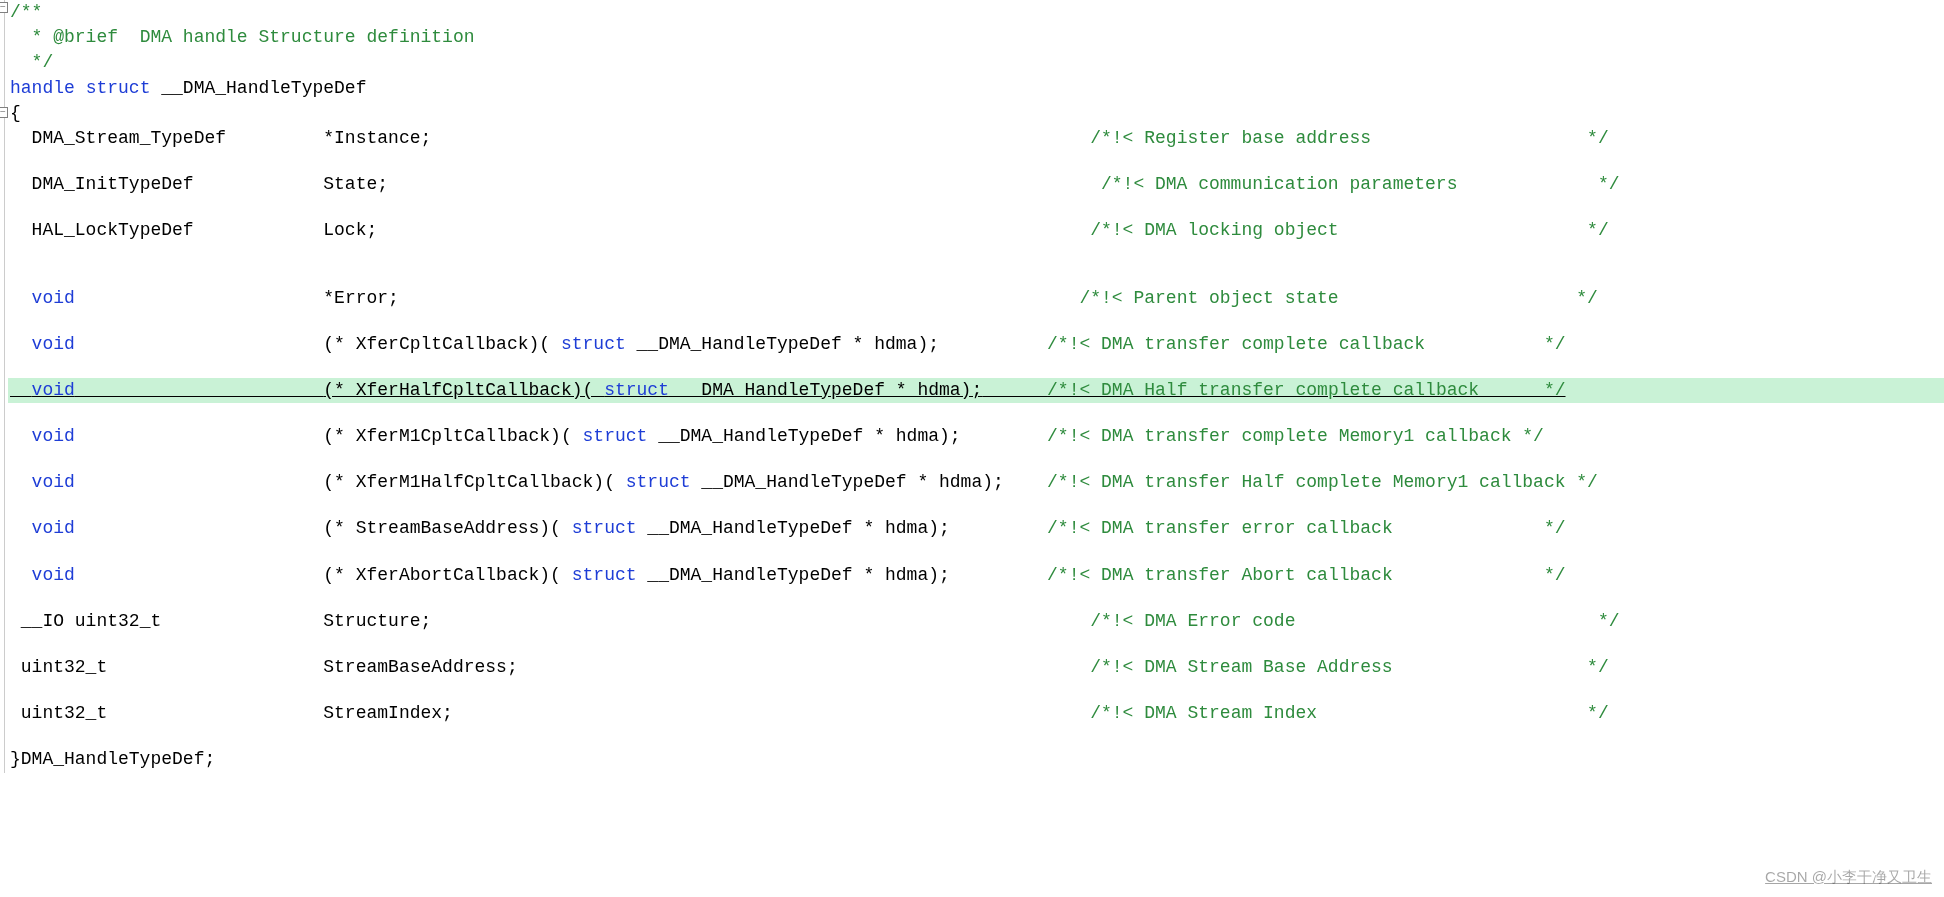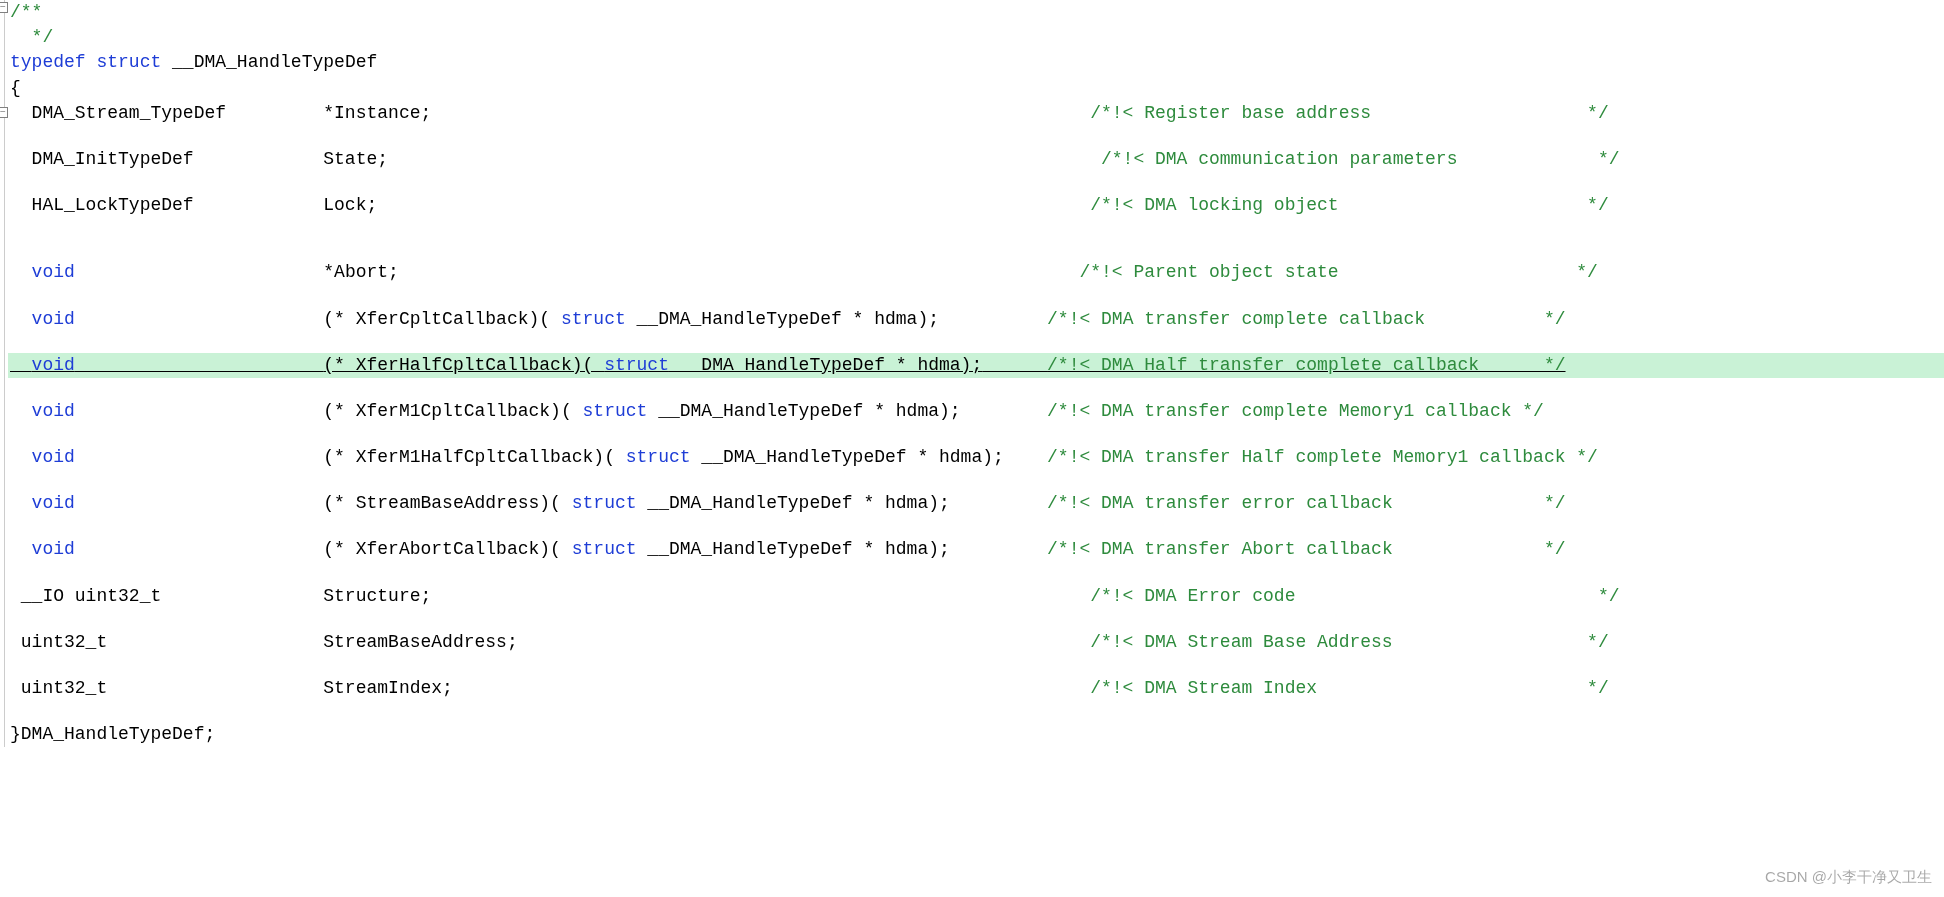--- a/index.html
+++ b/index.html
@@ -47,46 +47,48 @@
   .kw { color: #1e3dd6; }
   .cmt { color: #2e8b3d; }
   .watermark {
     position: fixed;
     right: 12px;
     bottom: 10px;
     color: rgba(0,0,0,0.35);
     font-family: "Microsoft YaHei", "PingFang SC", sans-serif;
     font-size: 15px;
     pointer-events: none;
+    text-decoration: underline;
   }
 </style>
 </head>
 <body>
 
 <div class="editor">
   <div class="gutter-line"></div>
 
   <div class="fold-marker" style="top:2px">−</div>
   <div class="line"><span class="cmt">/**</span></div>
+  <div class="line"><span class="cmt">  * @brief</span><span class="cmt">  DMA handle Structure definition</span></div>
   <div class="line"><span class="cmt">  */</span></div>
 
-  <div class="line"><span class="kw">typedef</span><span> </span><span class="kw">struct</span><span> __DMA_HandleTypeDef</span></div>
+  <div class="line"><span class="kw">handle</span><span> </span><span class="kw">struct</span><span> __DMA_HandleTypeDef</span></div>
 
   <div class="fold-marker" style="top:107px">−</div>
   <div class="line"><span>{</span></div>
 
   <div id="members-container">
       <div class="line"><span>  </span><span>DMA_Stream_TypeDef         </span><span>*Instance;</span><span>                                                             </span><span class="cmt">/*!&lt; Register base address                    */</span></div>
       <div class="line gap"></div>
       <div class="line"><span>  </span><span>DMA_InitTypeDef            </span><span>State;</span><span>                                                                  </span><span class="cmt">/*!&lt; DMA communication parameters             */</span></div>
       <div class="line gap"></div>
       <div class="line"><span>  </span><span>HAL_LockTypeDef            </span><span>Lock;</span><span>                                                                  </span><span class="cmt">/*!&lt; DMA locking object                       */</span></div>
       <div class="line gap"></div>
       <div class="line gap"></div>
-      <div class="line"><span>  </span><span class="kw">void</span><span>                       </span><span>*Abort;</span><span>                                                               </span><span class="cmt">/*!&lt; Parent object state                      */</span></div>
+      <div class="line"><span>  </span><span class="kw">void</span><span>                       </span><span>*Error;</span><span>                                                               </span><span class="cmt">/*!&lt; Parent object state                      */</span></div>
       <div class="line gap"></div>
       <div class="line"><span>  </span><span class="kw">void</span><span>                       </span><span>(* XferCpltCallback)( </span><span class="kw">struct</span><span> __DMA_HandleTypeDef * hdma);</span><span>          </span><span class="cmt">/*!&lt; DMA transfer complete callback           */</span></div>
       <div class="line gap"></div>
       <div class="line highlight"><span>  </span><span class="kw">void</span><span>                       </span><span>(* XferHalfCpltCallback)( </span><span class="kw">struct</span><span> __DMA_HandleTypeDef * hdma);</span><span>      </span><span class="cmt">/*!&lt; DMA Half transfer complete callback      */</span></div>
       <div class="line gap"></div>
       <div class="line"><span>  </span><span class="kw">void</span><span>                       </span><span>(* XferM1CpltCallback)( </span><span class="kw">struct</span><span> __DMA_HandleTypeDef * hdma);</span><span>        </span><span class="cmt">/*!&lt; DMA transfer complete Memory1 callback */</span></div>
       <div class="line gap"></div>
       <div class="line"><span>  </span><span class="kw">void</span><span>                       </span><span>(* XferM1HalfCpltCallback)( </span><span class="kw">struct</span><span> __DMA_HandleTypeDef * hdma);</span><span>    </span><span class="cmt">/*!&lt; DMA transfer Half complete Memory1 callback */</span></div>
       <div class="line gap"></div>
       <div class="line"><span>  </span><span class="kw">void</span><span>                       </span><span>(* StreamBaseAddress)( </span><span class="kw">struct</span><span> __DMA_HandleTypeDef * hdma);</span><span>         </span><span class="cmt">/*!&lt; DMA transfer error callback              */</span></div>

